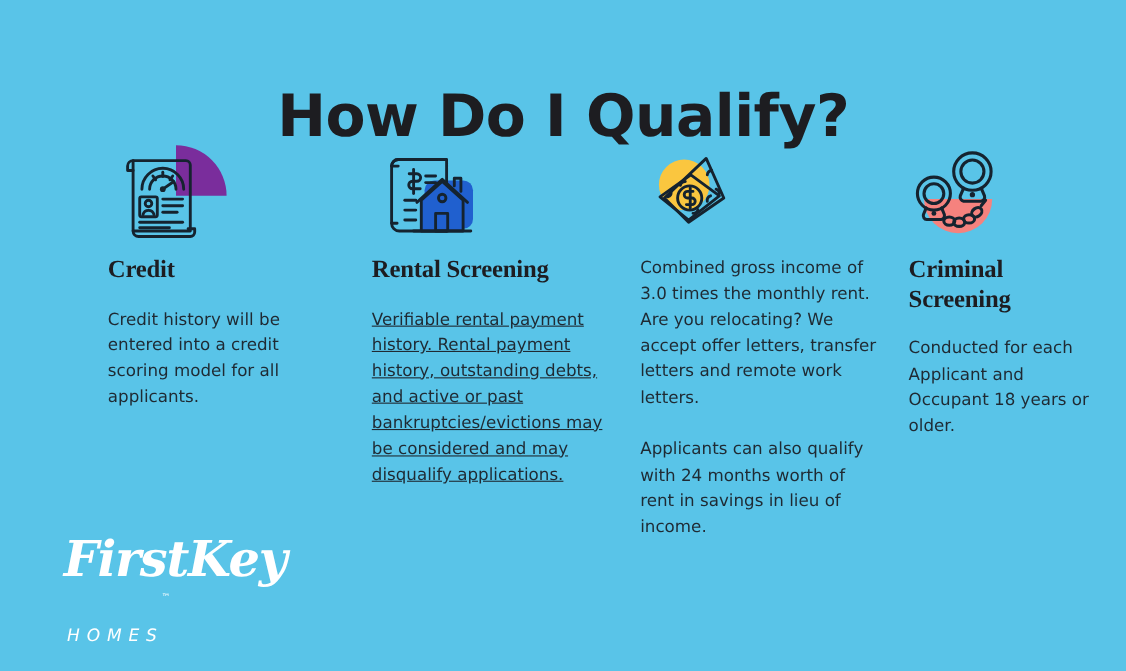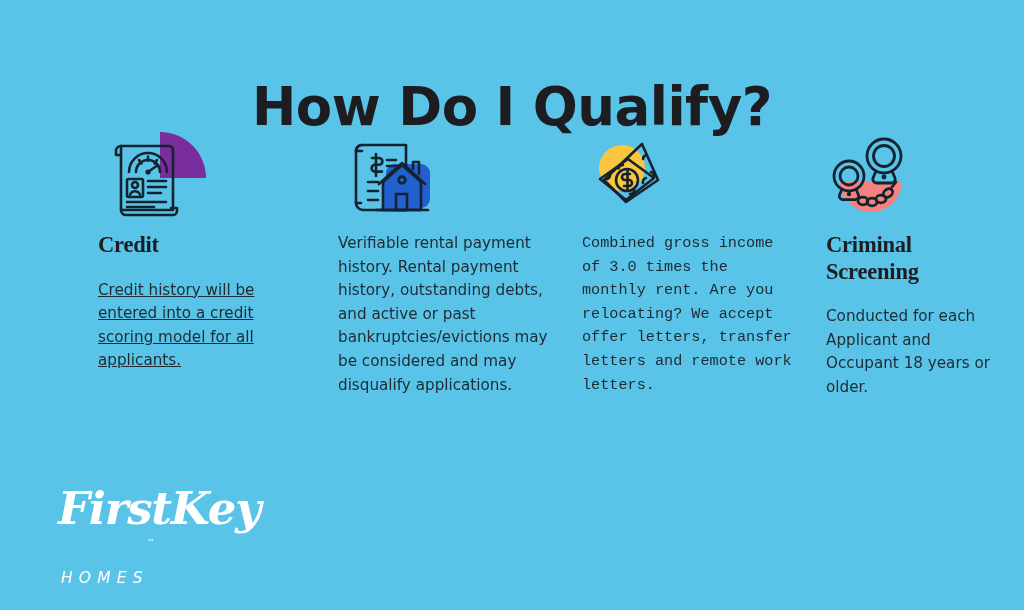--- a/index.html
+++ b/index.html
@@ -72,23 +72,23 @@
   .col-body {
     font-size: 15.2px;
     line-height: 23.6px;
     color: #1f2a33;
     margin: 0;
     font-family: "DejaVu Sans", "Liberation Sans", sans-serif;
   }
   .col-body + .col-body { margin-top: 23.6px; }
 
   
-  #col-credit .col-body { width: 170px; text-decoration: underline; }
-  #col-rental .col-body { width: 216px; }
-  #col-income .col-body { width: 215px; font-family: Liberation Mono, monospace; }
+  #col-credit .col-body { width: 170px; }
+  #col-rental .col-body { width: 216px; text-decoration: underline; }
+  #col-income .col-body { width: 215px; }
   #col-criminal .col-body { width: 165px; }
   #col-criminal .col-heading { width: 140px; }
   #col-rental .col-heading { width: 230px; }
 
   
   #logo {
     position: absolute;
     left: 58px;
     bottom: 24px;
     width: 230px;
@@ -199,20 +199,21 @@
           </g>
           <g fill="none" stroke="#15232f" stroke-width="2.6" stroke-linejoin="round" stroke-linecap="round">
             <path d="M41 60 L64 39 L87 60"></path>
             <path d="M75 45 v-7 h6 v12"></path>
             <rect x="58" y="70" width="11" height="16"></rect>
             <circle cx="64" cy="56" r="3.4"></circle>
             <path d="M38 86 h52"></path>
           </g>
         </svg>
       </div>
+      <h2 class="col-heading">Rental Screening</h2>
       <p class="col-body">Verifiable rental payment history. Rental payment history, outstanding debts, and active or past bankruptcies/evictions may be considered and may disqualify applications.</p>
     </div>
 
     <div class="column" id="col-income">
       <div class="icon-wrap">
         <svg width="110" height="100" viewBox="0 0 110 100" xmlns="http://www.w3.org/2000/svg">
 
           <circle cx="40" cy="44" r="23" fill="#fac63f"></circle>
           <g fill="none" stroke="#15232f" stroke-width="2.6" stroke-linejoin="round" stroke-linecap="round">
 
@@ -228,20 +229,21 @@
             <circle cx="45" cy="56" r="11"></circle>
             <path d="M48 50 h-5 a3 3 0 0 0 0 6 h4 a3 3 0 0 1 0 6 h-5"></path>
             <path d="M45.5 47 v18"></path>
 
             <path d="M65 31 a4.5 4.5 0 0 0 -4 4"></path>
             <path d="M69 48 a4.5 4.5 0 0 1 3 4"></path>
           </g>
         </svg>
       </div>
       <p class="col-body">Combined gross income of 3.0 times the monthly rent. Are you relocating? We accept offer letters, transfer letters and remote work letters.</p>
+      <p class="col-body">Applicants can also qualify with 24 months worth of rent in savings in lieu of income.</p>
     </div>
 
     <div class="column" id="col-criminal">
       <div class="icon-wrap">
         <svg width="110" height="100" viewBox="0 0 110 100" xmlns="http://www.w3.org/2000/svg">
 
           <path d="M14 57 A31 31 0 0 0 76 57 Z" fill="#f5827e"></path>
           <g fill="none" stroke="#15232f" stroke-width="2.8" stroke-linejoin="round" stroke-linecap="round">
 
             <circle cx="58" cy="32" r="17"></circle>

